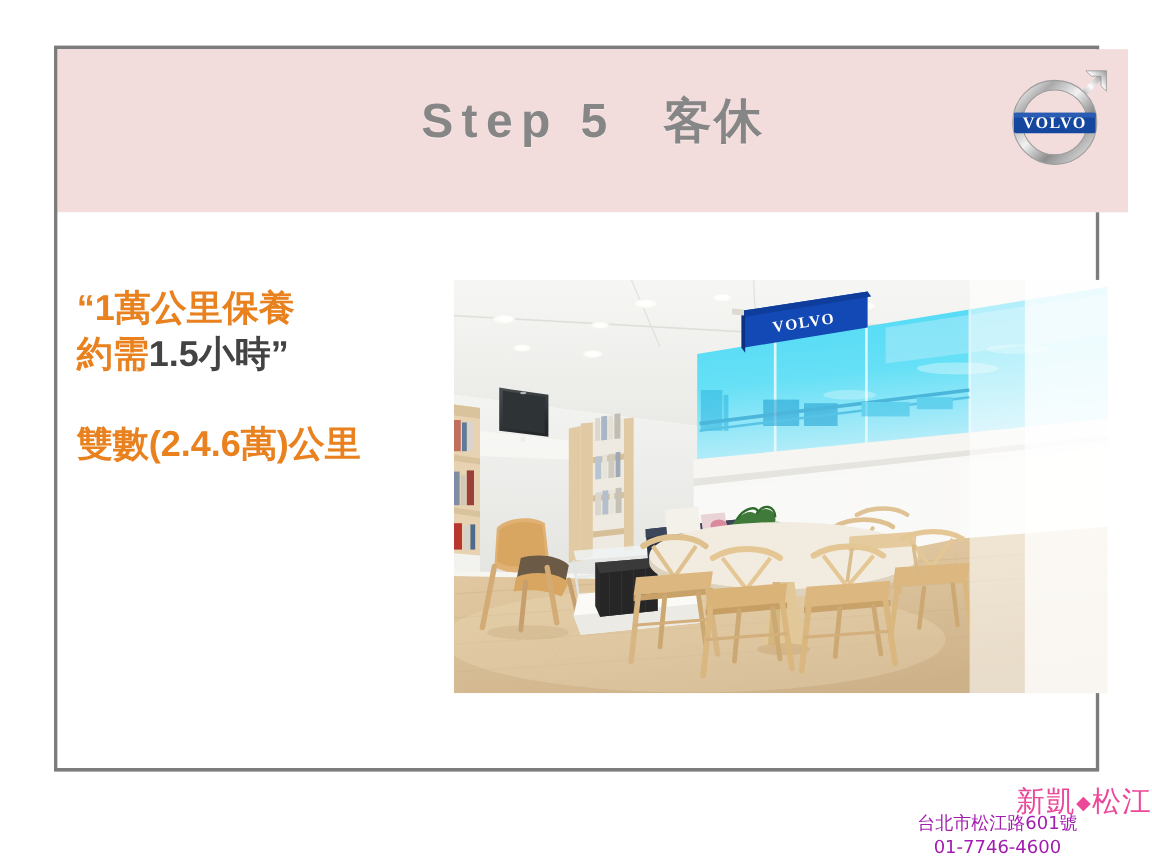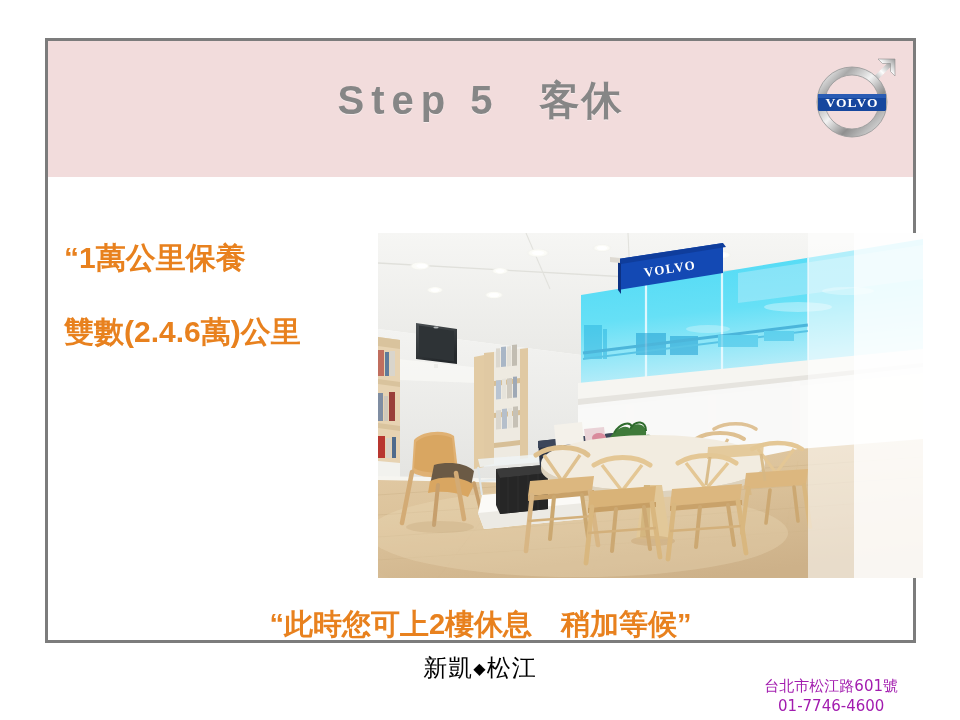--- a/index.html
+++ b/index.html
@@ -30,20 +30,21 @@
 
   
   .header-band {
     position: absolute;
     left: 0;
     top: 0;
     width: 100%;
     height: 136px;
     background: #f2dcdc;
     overflow: hidden;
+    padding-left: 27px;
   }
   .slide-title {
     position: absolute;
     left: 0;
     top: 32px;
     width: 100%;
     text-align: center;
     color: #868686;
     font-size: 40px;
     font-weight: bold;
@@ -120,22 +121,22 @@
     color: #e8811e;
     white-space: nowrap;
   }
 
   
   .footer-brand {
     position: absolute;
     left: 0;
     top: 652px;
     width: 960px;
-    text-align: center;
-    color: #000000;
+    text-align: right;
+    color: #ec4899;
     font-size: 24px;
     letter-spacing: 1px;
     font-family: "DejaVu Sans", "Liberation Sans", sans-serif;
   }
   .footer-brand .sep { font-size: 16px; vertical-align: 2px; }
   .footer-address {
     position: absolute;
     right: 62px;
     top: 676px;
     text-align: center;
@@ -189,20 +190,21 @@
         </g>
       </svg>
     </div>
   </div>
 
   <div class="body-area">
 
     <div class="quote-block">
       <div class="quote-group">
         <div class="quote-line"><span class="or">“1萬公里保養</span></div>
+        <div class="quote-line"><span class="or">約需</span><span class="dk">1.5小時”</span></div>
       </div>
       <div class="quote-group">
         <div class="quote-line"><span class="or">雙數(2.4.6萬)公里</span></div>
       </div>
     </div>
 
     <div class="photo-wrap">
       <div class="photo">
         <svg viewBox="0 0 545 345" width="545" height="345" preserveAspectRatio="none">
           <defs>
@@ -501,21 +503,20 @@
             <path d="M332 224 L328 252" stroke="#d7b884" stroke-width="3" fill="none"></path>
             <path d="M383 221 L387 248" stroke="#d7b884" stroke-width="3" fill="none"></path>
           </g>
 
           <rect x="430" y="0" width="115" height="345" fill="#ffffff" opacity="0.55"></rect>
           <rect x="476" y="0" width="69" height="345" fill="#ffffff" opacity="0.75"></rect>
         </svg>
       </div>
     </div>
 
-    <div class="bottom-caption">“此時您可上2樓休息　稍加等候”</div>
 
   </div>
 </div>
 
 <div class="footer-brand"><span>新凱</span><span class="sep">◆</span><span>松江</span></div>
 
 <div class="footer-address">
   <div>台北市松江路601號</div>
   <div>01-7746-4600</div>
 </div>

